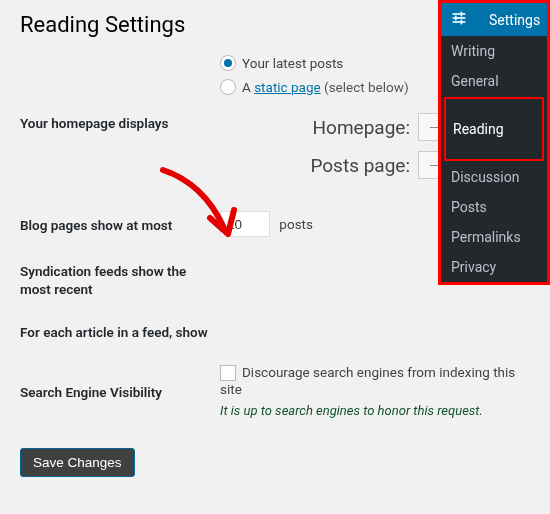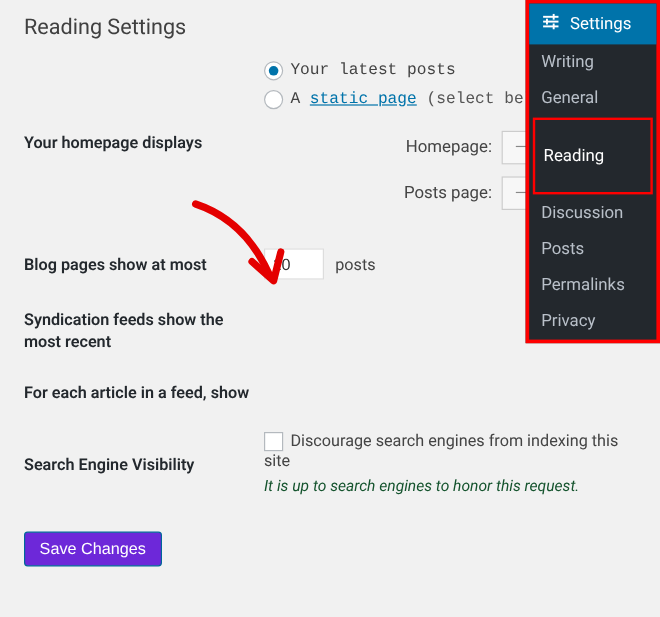--- a/index.html
+++ b/index.html
@@ -1,46 +1,46 @@
 <!DOCTYPE html>
 <html><head>
 <meta charset="utf-8">
 <style>
   * { box-sizing: border-box; margin: 0; padding: 0; }
   html, body { width: 550px; height: 514px; font-family: -apple-system, BlinkMacSystemFont, "Segoe UI", Roboto, Arial, sans-serif; background: #f1f1f1; }
   .wrap { position: relative; width: 550px; height: 514px; overflow: hidden; }
 
   .main { padding: 12px 20px 16px 20px; color: #23282d; }
-  h1 { font-size: 18px; font-weight: 400; margin-bottom: 18px; color: #404040; }
+  h1 { font-size: 22px; font-weight: 400; margin-bottom: 18px; color: #000000; }
 
   .form-row { display: flex; align-items: center; margin-bottom: 22px; }
   .form-row .label { width: 200px; font-size: 13.5px; font-weight: 600; color: #23282d; padding-top: 4px; line-height: 1.3; }
   .form-row .field { flex: 1; font-size: 13.5px; color: #444; }
-  .radio-line { display: flex; align-items: center; margin-bottom: 8px; gap: 6px; font-family: Liberation Mono, monospace; }
+  .radio-line { display: flex; align-items: center; margin-bottom: 8px; gap: 6px; }
   .radio-outer { width: 16px; height: 16px; border: 1px solid #b4b9be; border-radius: 50%; display: inline-flex; align-items: center; justify-content: center; background: #fff; }
   .radio-dot { width: 8px; height: 8px; border-radius: 50%; background: #0073aa; }
   .link { color: #0073aa; text-decoration: underline; }
   .muted { color: #555; }
 
   .subrow { display: flex; align-items: center; gap: 8px; margin-bottom: 10px; }
-  .subrow .sublabel { width: 190px; text-align: right; font-size: 14px; color: #444; }
+  .subrow .sublabel { width: 190px; text-align: right; font-size: 19px; color: #444; }
   .select-fake { width: 100px; height: 28px; border: 1px solid #ccc; background: #f7f7f7; color: #888; font-size: 13px; display: flex; align-items: center; justify-content: space-between; padding: 0 6px 0 10px; }
   .select-fake .chev { color: #888; font-size: 10px; }
 
   input.num { width: 50px; height: 26px; border: 1px solid #ddd; background: #fff; font-size: 13.5px; padding: 0 6px; color: #333; }
   .after-input { margin-left: 6px; color: #444; }
 
   .chk { width: 16px; height: 16px; border: 1px solid #b4b9be; background: #fff; display: inline-block; vertical-align: middle; margin-right: 6px; }
   .desc { font-style: italic; color: #14532d; font-size: 13px; margin-top: 6px; }
 
-  .save-btn { background: #6d28d9; color: #fff; border: 1px solid #006799; padding: 6px 12px; font-size: 13.5px; border-radius: 3px; cursor: pointer; margin-top: 8px; }
+  .save-btn { background: #404040; color: #fff; border: 1px solid #006799; padding: 6px 12px; font-size: 13.5px; border-radius: 3px; cursor: pointer; margin-top: 8px; }
 
   
   .sidebar-box { position: absolute; top: 0; right: 0; width: 112px; border: 3px solid #ff0000; background: #23282d; font-size: 14px; }
-  .side-header { background: #0073aa; color: #fff; padding: 7px 10px; display: flex; align-items: center; gap: 8px; font-weight: 400; }
+  .side-header { background: #0073aa; color: #fff; padding: 7px 10px; display: flex; align-items: center; gap: 22px; font-weight: 400; }
   .side-header svg { width: 16px; height: 16px; }
   .side-item { color: #b9c0c9; padding: 7px 10px; cursor: pointer; }
   .side-item.active { color: #fff; border: 2px solid #ff0000; margin: 1px 3px; padding: 22px 7px; }
 
   
   .arrow { position: absolute; left: 148px; top: 160px; pointer-events: none; }
 </style>
 </head>
 <body>
 

